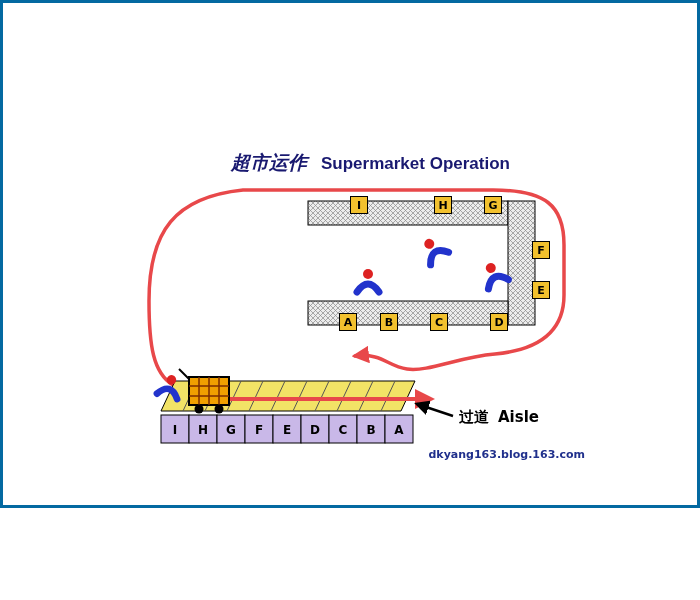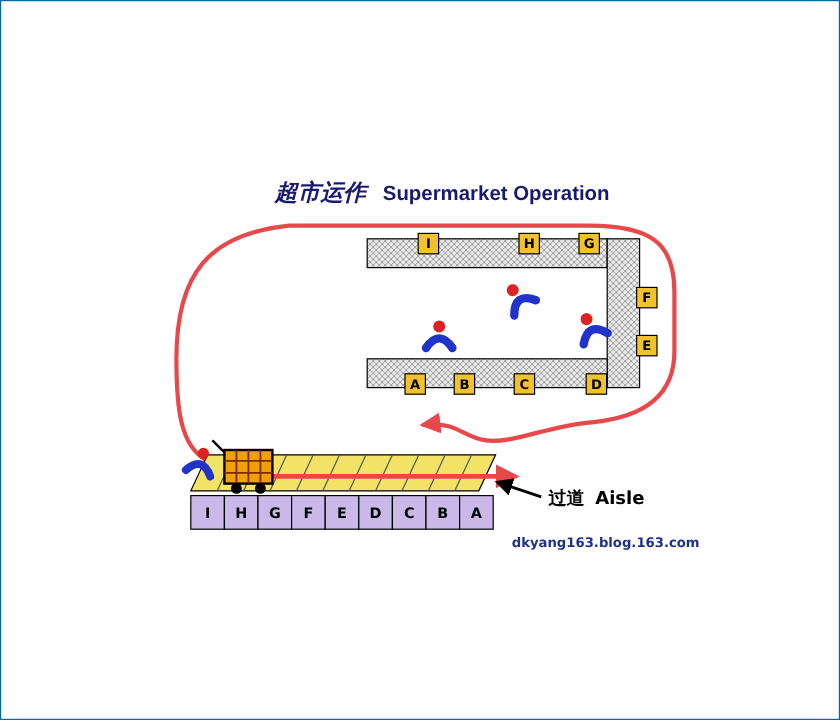--- a/index.html
+++ b/index.html
@@ -1,18 +1,18 @@
 <!DOCTYPE html>
 <html style="--title: #191970; --route: #e8484a; --tag: #f2c12e; --slot: #c9b8e8; --aisle: #f2e366; --worker_body: #2233cc; --worker_head: #dd2222; --cart: #f0a000;"><head>
 <meta charset="utf-8">
 <style>
   html,body{margin:0;padding:0;background:#fff;}
   .stage{
-    position:relative;width:700px;height:600px;background:#fff;
-    border:1px solid #0369a1;box-sizing:border-box;overflow:hidden;
+    position:relative;width:700px;height:508px;background:#fff;
+    border:3px solid #0369a1;box-sizing:border-box;overflow:hidden;
     font-family:"DejaVu Sans","Liberation Sans",sans-serif;
   }
   svg{display:block}
   .title-zh{font:italic bold 19px "DejaVu Sans","Liberation Sans",sans-serif;fill:var(--title,#191970)}
   .title-en{font:bold 17px "Liberation Sans","DejaVu Sans",sans-serif;fill:var(--title,#191970)}
   .tag rect{fill:var(--tag,#f2c12e);stroke:#000;stroke-width:1}
   .tag text{font:bold 11px "DejaVu Sans",sans-serif;fill:#000;text-anchor:middle}
   .slot rect{fill:var(--slot,#c9b8e8);stroke:#000;stroke-width:1}
   .slot text{font:bold 12px "DejaVu Sans",sans-serif;fill:#000;text-anchor:middle}
   .route{stroke:var(--route,#e8484a);stroke-width:3.5;fill:none;stroke-linecap:round}

